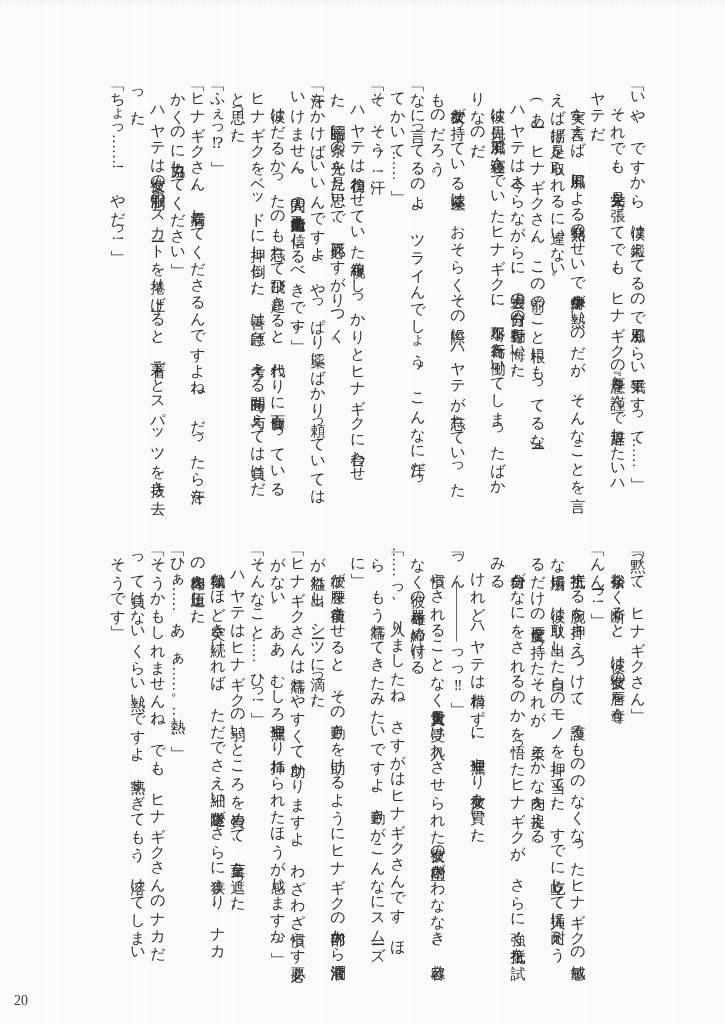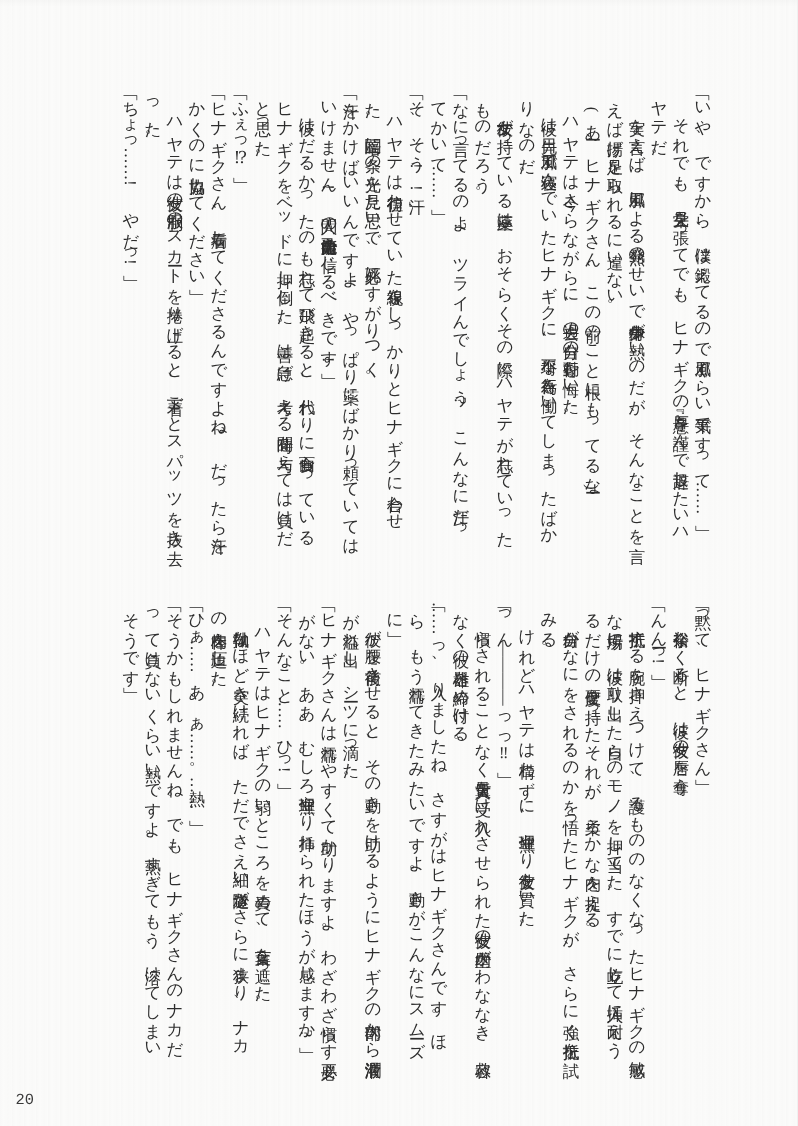--- a/index.html
+++ b/index.html
@@ -47,21 +47,21 @@
   #bottom-block {
     top: 547px;
     right: 77px;
   }
   .page-number {
     position: absolute;
     left: 14px;
     top: 993px;
     font-size: 14px;
     color: #3a3a3a;
-    font-family: Liberation Mono, monospace;
+    font-family: Liberation Serif, serif;
   }
 </style>
 </head>
 <body>
 
 <div class="page">
 
   <div id="top-block" class="vtext">
     <p>「いや、ですから、僕は鍛えてるので風邪くらい平気ですって……」</p>
     <p class="ind">それでも、見栄を張ってでも、ヒナギクの『厚意』を謹んで辞退したいハヤテだ。</p>

